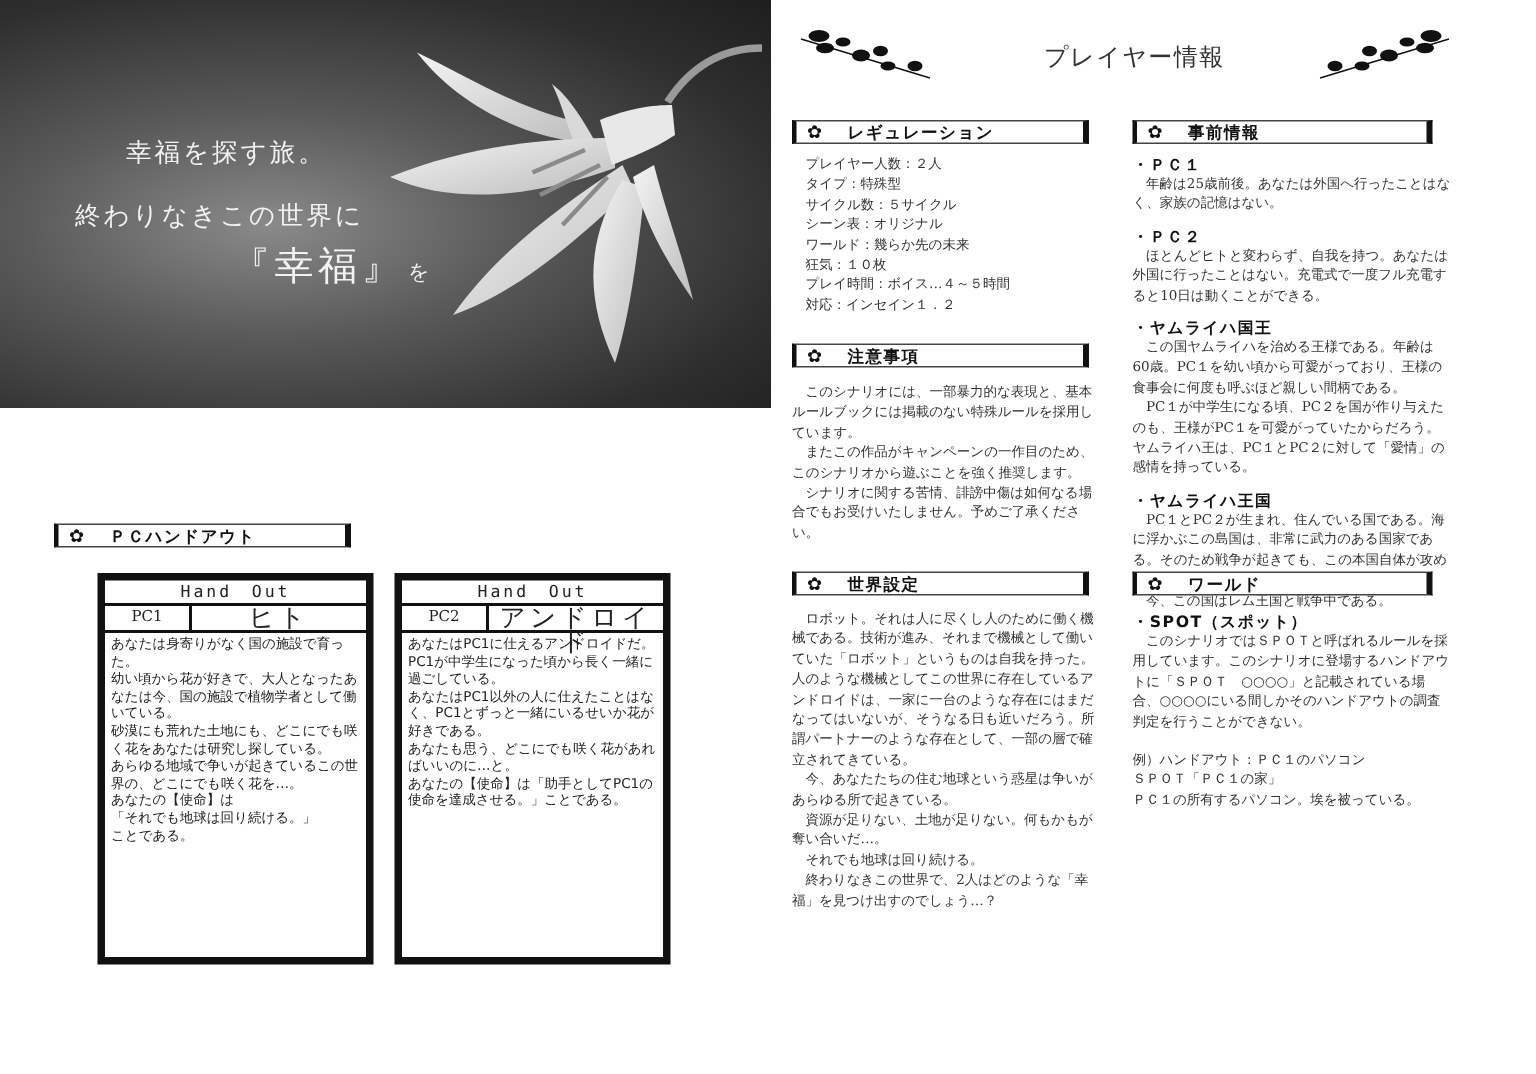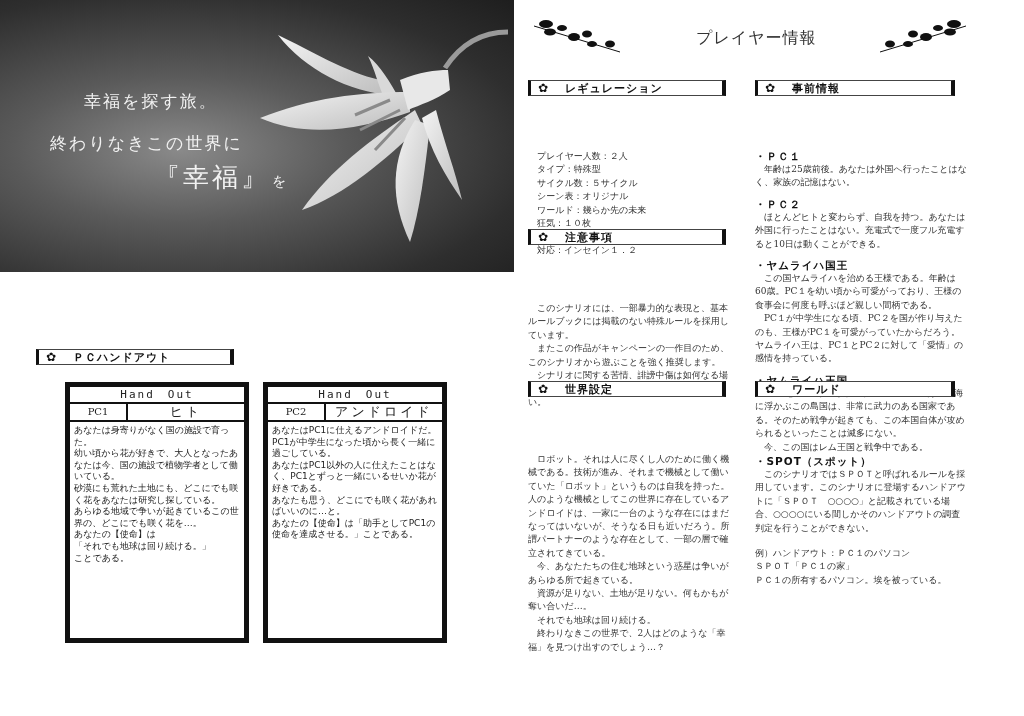--- a/index.html
+++ b/index.html
@@ -27,38 +27,38 @@
   }
   .sec-head .flower { width: 24px; text-align: center; font-size: 12px; }
   .sec-head .ttl { margin-left: 10px; letter-spacing: 1px; }
 
   
   .page-title { position: absolute; left: 696px; top: 28px; font-size: 16px; color: #333; letter-spacing: 1px; }
   .vine { position: absolute; top: 18px; width: 90px; height: 36px; }
   .vine.left { left: 532px; }
   .vine.right { left: 878px; transform: scaleX(-1); }
 
-  .body-text { position: absolute; font-size: 9px; line-height: 13.4px; color: #333; margin-top: 46px; }
+  .body-text { position: absolute; font-size: 9px; line-height: 13.4px; color: #333; }
   .body-text p { text-indent: 1em; }
   .body-text .line { display: block; }
   .sub-head { font-family: "DejaVu Sans", sans-serif; font-weight: bold; font-size: 10.5px; color: #111; margin-top: 8px; line-height: 13px; letter-spacing: 1px; }
   .sub-head:first-child { margin-top: 0; }
 
   
   .card {
     position: absolute; width: 184px; height: 261px; border: 5px solid #111;
     background: #fff;
   }
   .card .ho-title {
     height: 17px; border-bottom: 2px solid #111; text-align: center;
     font-family: "DejaVu Sans Mono", "Liberation Mono", monospace; font-size: 11px; line-height: 15px; letter-spacing: 2px;
   }
   .card .ho-row { display: flex; height: 18px; border-bottom: 2px solid #111; }
   .card .ho-pc { width: 58px; border-right: 2px solid #111; text-align: center; font-size: 10px; line-height: 16px; }
-  .card .ho-type { flex: 1; text-align: center; font-size: 13px; line-height: 16px; letter-spacing: 3px; }
+  .card .ho-type { flex: 1; text-align: center; font-size: 17px; line-height: 16px; letter-spacing: 3px; }
   .card .ho-body { padding: 3px 4px; font-size: 9px; line-height: 11.6px; color: #222; font-family: "DejaVu Sans", sans-serif; }
   .card .ho-body span { display: block; }
 </style>
 </head>
 <body>
 
 <div class="hero">
   <svg class="lily" viewBox="0 0 264 313">
     <defs>
       <linearGradient id="pet" x1="0" y1="0" x2="1" y2="1">

